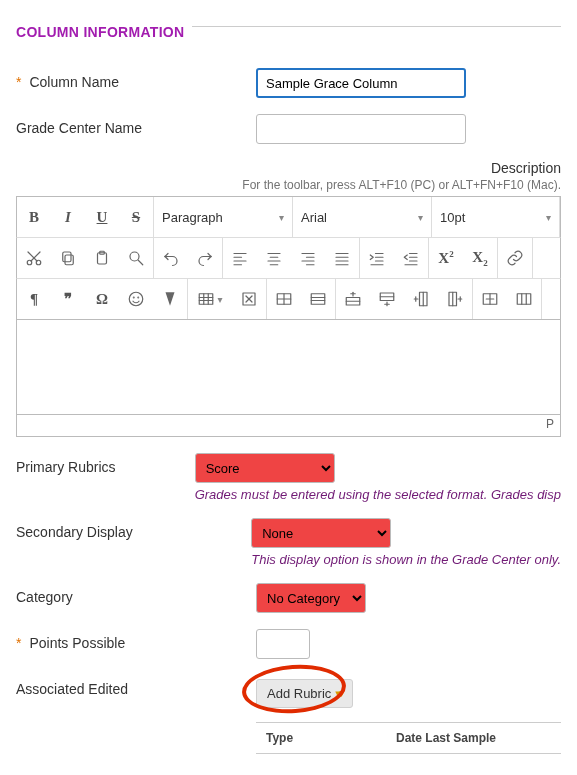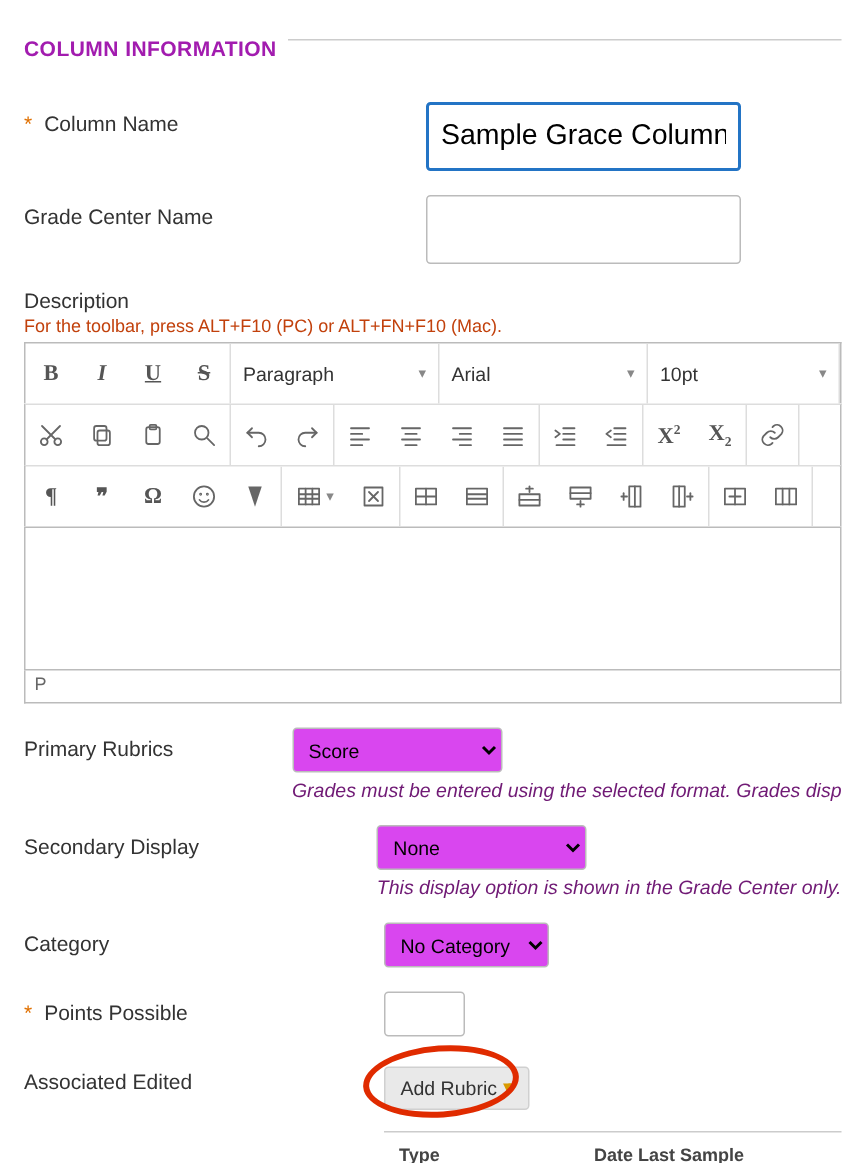--- a/index.html
+++ b/index.html
@@ -20,31 +20,31 @@
   }
   .section-header .rule { flex:1; height:1px; background:#ccc; }
 
   .row { display:flex; align-items:flex-start; margin:0 0 16px 0; }
   .label-col { width: 240px; display:flex; align-items:center; gap:8px; padding-top:6px;}
   .req { color:#e07000; font-size:14px; line-height:1; }
   .label { font-size:14px; color:#333; }
   .field-col { flex:1; }
 
   input.text {
-    width: 210px; height:46px; padding:4px 8px;
-    border:1px solid #bbb; border-radius:3px; font-size:19px;margin-left:28px;
+    width: 210px; height:30px; padding:4px 8px;
+    border:1px solid #bbb; border-radius:3px; font-size:13px;
   }
   input.text.active {
     border:2px solid #2374C5; outline:none;
   }
-  .hint { font-size:12px; color:#c2410c; margin:2px 0 4px 0; }
+  .hint { font-size:12px; color:#737373; margin:2px 0 4px 0; }
   .help-italic { font-style: italic; color:#701a75; font-size:13px; margin-top:4px; white-space:nowrap; overflow:hidden;}
 
   
-  .editor-wrap { margin:0 0 16px 0; }
+  .editor-wrap { margin:0 0 16px 0;text-align:right; }
   .toolbar {
     border:1px solid #bbb; border-bottom:none; display:flex; flex-wrap:nowrap;
     background:#fff;
   }
   .toolbar + .toolbar { border-top:1px solid #ddd; }
   .toolbar.row2, .toolbar.row3 { overflow:hidden; }
   .tgroup { display:flex; border-right:1px solid #ddd; }
   .tbtn {
     width:34px; height:40px; display:flex; align-items:center; justify-content:center;
     color:#555; cursor:pointer; user-select:none; position:relative;
@@ -59,21 +59,21 @@
   .editor-body {
     border:1px solid #bbb; min-height:96px; background:#fff;
   }
   .editor-status {
     border:1px solid #bbb; border-top:none; height:22px; font-size:12px; color:#666;
     padding:2px 6px;
   }
 
   select.sel {
     height:30px; padding:4px 6px; border:1px solid #bbb; border-radius:3px;
-    font-size:13px; background:#d946ef; min-width:140px;
+    font-size:13px; background:#ef4444; min-width:140px;
   }
   select.sel.sm { min-width:110px; }
   input.tiny { width:54px; height:30px; padding:4px 6px; border:1px solid #bbb; border-radius:3px; }
 
   
   .rubric-row { position:relative; padding-top:4px;}
   .add-rubric {
     display:inline-flex; align-items:center; gap:4px;
     background:#e9e9e9; border:1px solid #d0d0d0; border-radius:3px;
     padding:6px 10px; font-size:13px; color:#333; cursor:pointer;

